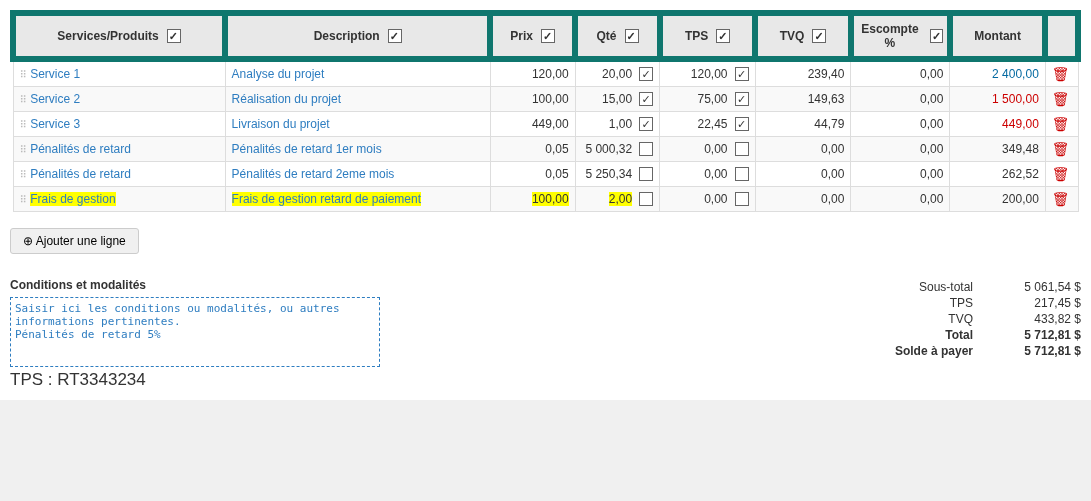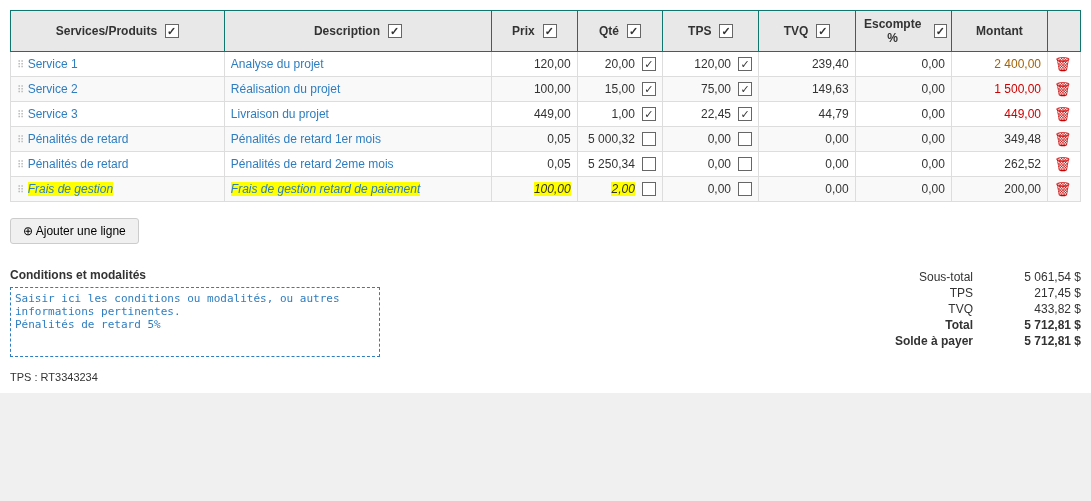--- a/index.html
+++ b/index.html
@@ -3,21 +3,21 @@
   <meta charset="utf-8">
   <style>
     * { box-sizing: border-box; margin: 0; padding: 0; }
     body { font-family: Arial, sans-serif; font-size: 12px; background: #f0f0f0; color: #333; }
     .container { background: #fff; padding: 10px; min-width: 1091px; }
     
     
     .items-table { width: 100%; border-collapse: collapse; margin-bottom: 10px; }
     .items-table th {
       background: #e8e8e8;
-      border: 1px solid #0f766e;
+      border: 6px solid #0f766e;
       padding: 6px 4px;
       text-align: center;
       font-weight: bold;
       font-size: 12px;
     }
     .items-table td {
       border: 1px solid #ddd;
       padding: 4px 6px;
       font-size: 12px;
     }
@@ -29,21 +29,21 @@
     .col-prix { width: 80px; text-align: right; }
     .col-qte { width: 80px; text-align: right; }
     .col-tps { width: 90px; text-align: right; }
     .col-tvq { width: 90px; text-align: right; }
     .col-escompte { width: 90px; text-align: right; text-decoration: underline; }
     .col-montant { width: 90px; text-align: right; }
     .col-action { width: 25px; text-align: center; }
     
     .text-blue { color: #2e7dc0; }
     
-    .highlight-yellow { background: #ffff00 !important; font-style: italic; }
+    .highlight-yellow { background: #ffff00 !important; }
     
     .checkbox-icon { 
       display: inline-block; 
       width: 14px; height: 14px; 
       border: 1px solid #666; 
       background: #fff;
       vertical-align: middle;
       cursor: pointer;
     }
     .checkbox-icon.checked {
@@ -84,21 +84,21 @@
     .conditions-textarea {
       width: 370px;
       height: 70px;
       border: 1px dashed #2e7dc0;
       padding: 4px;
       font-size: 11px;
       color: #2e7dc0;
       resize: none;
       outline: none;
     }
-    .tps-ref { font-size: 11px; color: #333; margin-top: 11px; }
+    .tps-ref { font-size: 17px; color: #333; margin-top: 0; }
     
     .totals-box { text-align: right; min-width: 300px; }
     .totals-row { display: flex; justify-content: flex-end; align-items: center; margin: 2px 0; font-size: 12px; }
     .totals-label { width: 120px; text-align: right; padding-right: 8px; }
     .totals-value { width: 100px; text-align: right; font-weight: normal; }
     .totals-row.total-row .totals-label,
     .totals-row.total-row .totals-value { font-weight: bold; }
     .totals-row.solde-row .totals-label,
     .totals-row.solde-row .totals-value { font-weight: bold; }
     
@@ -188,21 +188,21 @@
       <td class="tps-cell">
         <span>120,00</span>
         <span class="checkbox-icon checked" style="margin-left:4px"></span>
       </td>
       <td class="tvq-cell">
         <span>239,40</span>
       </td>
       <td class="escompte-cell">
         <span>0,00</span>
       </td>
-      <td class="montant-cell" style="color:#a16207">
+      <td class="montant-cell" style="color:#0369a1">
         <span>2 400,00</span>
       </td>
       <td>
         <span class="delete-icon">🗑</span>
       </td>
     </tr>
         <tr>
       <td>
         <span class="row-drag">⠿</span>
         <span class="text-blue ">Service 2</span>

